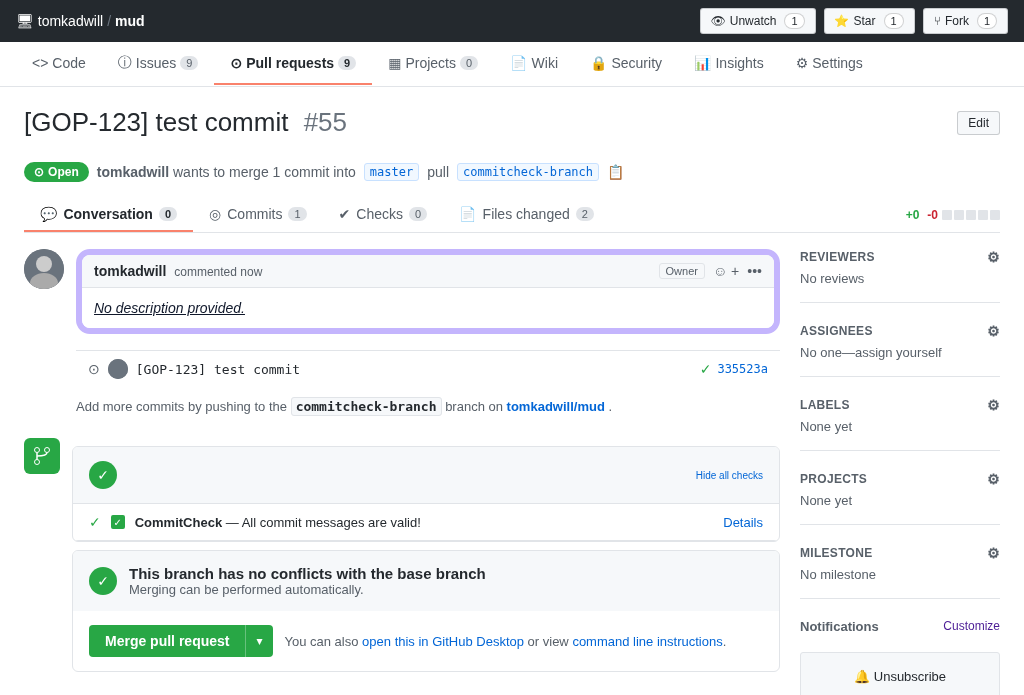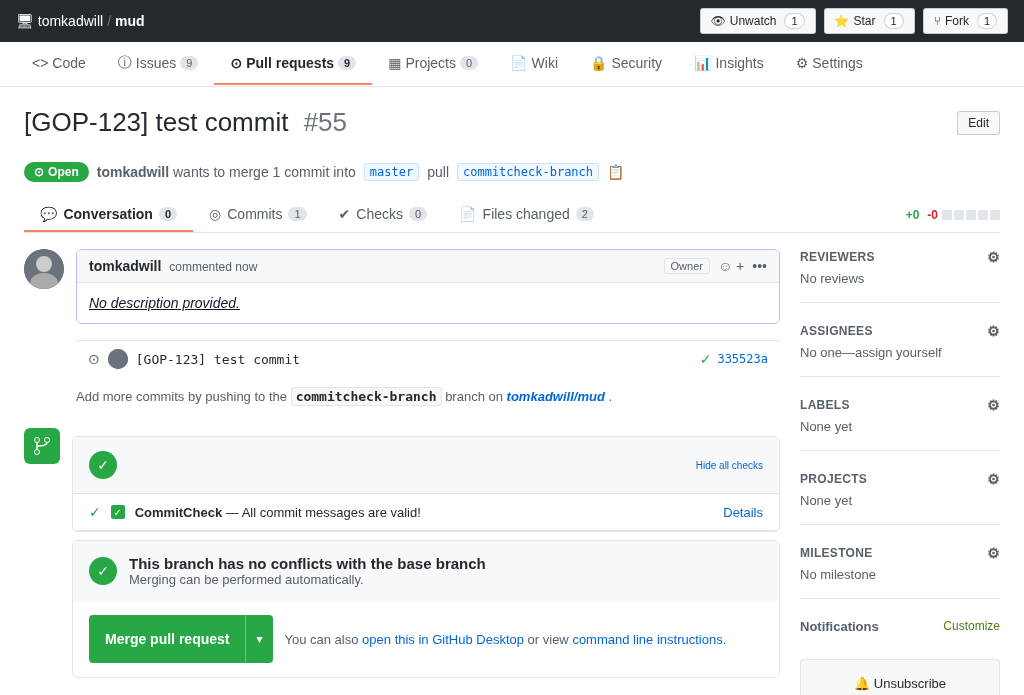--- a/index.html
+++ b/index.html
@@ -36,37 +36,37 @@
     .diff-bars { display: flex; gap: 2px; }
     .diff-bar { width: 10px; height: 10px; border-radius: 1px; }
     .diff-bar.neutral { background: #e1e4e8; }
     
     .pr-layout { display: flex; gap: 20px; }
     .pr-main { flex: 1; min-width: 0; }
     .pr-sidebar { width: 200px; flex-shrink: 0; }
     
     .comment-thread { display: flex; gap: 12px; margin-bottom: 16px; }
     .avatar { width: 40px; height: 40px; border-radius: 50%; background: #6a737d; flex-shrink: 0; overflow: hidden; display: flex; align-items: center; justify-content: center; color: #fff; font-size: 14px; }
-    .comment-box { flex: 1; border: 1px solid #c4b5fd; border-radius: 6px; overflow: hidden; }
+    .comment-box { flex: 1; border: 6px solid #c4b5fd; border-radius: 14px; overflow: hidden; }
     .comment-header { background: #f6f8fa; padding: 8px 12px; border-bottom: 1px solid #e1e4e8; display: flex; align-items: center; justify-content: space-between; }
     .comment-author { font-weight: 600; color: #24292e; }
     .comment-time { color: #586069; font-size: 12px; }
     .comment-header-right { display: flex; align-items: center; gap: 8px; }
     .owner-badge { border: 1px solid #e1e4e8; border-radius: 3px; padding: 1px 6px; font-size: 11px; color: #586069; }
     .comment-body { padding: 12px; background: #fff; }
     .comment-body p { color: #0f172a; font-style: italic; text-decoration: underline; }
     
     .commit-row { display: flex; align-items: center; gap: 8px; padding: 8px 12px; border-top: 1px solid #e1e4e8; margin-left: 52px; }
     .commit-avatar { width: 20px; height: 20px; border-radius: 50%; background: #6a737d; }
     .commit-msg { font-family: 'SFMono-Regular', Consolas, monospace; font-size: 13px; color: #24292e; }
     .commit-sha { color: #0366d6; font-family: 'SFMono-Regular', Consolas, monospace; font-size: 12px; margin-left: auto; }
     
     .add-commits-note { color: #586069; font-size: 13px; padding: 12px 0; margin-left: 52px; }
     .add-commits-note strong { color: #24292e; font-family: 'SFMono-Regular', Consolas, monospace; background: #f6f8fa; border: 1px solid #e1e4e8; border-radius: 3px; padding: 1px 4px; }
-    .add-commits-note a { color: #0366d6; text-decoration: none; font-weight: 600; font-style: italic; }
+    .add-commits-note a { color: #0366d6; text-decoration: none; font-weight: 600; }
     
     .checks-section { border: 1px solid #e1e4e8; border-radius: 6px; overflow: hidden; margin-top: 8px; }
     .checks-header { background: #f6f8fa; padding: 14px 16px; display: flex; align-items: center; gap: 12px; border-bottom: 1px solid #e1e4e8; }
     .check-success-icon { width: 28px; height: 28px; border-radius: 50%; background: #28a745; display: flex; align-items: center; justify-content: center; color: #fff; font-size: 14px; flex-shrink: 0; }
     .checks-title { font-weight: 600; font-size: 15px; }
     .checks-subtitle { font-size: 13px; color: #586069; }
     .hide-checks-link { margin-left: auto; color: #0366d6; font-size: 10px; cursor: pointer; text-decoration: none; }
     
     .check-item { padding: 10px 16px; display: flex; align-items: center; gap: 10px; border-bottom: 1px solid #e1e4e8; }
     .check-item-icon { color: #28a745; font-size: 14px; }
@@ -76,34 +76,34 @@
     .check-details-link { margin-left: auto; color: #0366d6; font-size: 13px; cursor: pointer; }
     
     .merge-section { border: 1px solid #e1e4e8; border-radius: 6px; overflow: hidden; margin-top: 0; }
     .merge-header { background: #f6f8fa; padding: 14px 16px; display: flex; align-items: center; gap: 12px; }
     .merge-info { flex: 1; }
     .merge-title { font-weight: 600; font-size: 15px; }
     .merge-subtitle { font-size: 13px; color: #586069; }
     
     .merge-action { padding: 14px 16px; display: flex; align-items: center; gap: 12px; flex-wrap: wrap; }
     .merge-btn-group { display: flex; border-radius: 4px; overflow: hidden; }
-    .merge-btn { background: #28a745; color: #fff; border: none; padding: 16px 16px; font-size: 14px; font-weight: 600; cursor: pointer; }
+    .merge-btn { background: #28a745; color: #fff; border: none; padding: 8px 16px; font-size: 14px; font-weight: 600; cursor: pointer; }
     .merge-dropdown-btn { background: #28a745; color: #fff; border: none; border-left: 1px solid rgba(255,255,255,.3); padding: 8px 10px; cursor: pointer; font-size: 12px; }
     .merge-note { color: #586069; font-size: 13px; }
     .merge-note a { color: #0366d6; text-decoration: none; }
     
     .sidebar-section { margin-bottom: 20px; padding-bottom: 16px; border-bottom: 1px solid #e1e4e8; }
     .sidebar-section:last-child { border-bottom: none; }
     .sidebar-label { font-size: 12px; font-weight: 600; color: #586069; text-transform: uppercase; letter-spacing: 0.3px; display: flex; align-items: center; justify-content: space-between; margin-bottom: 6px; }
     .sidebar-gear { color: #586069; cursor: pointer; font-size: 14px; }
     .sidebar-value { font-size: 13px; color: #586069; }
     
     .notifications-section { margin-top: 20px; }
-    .notif-label { font-size: 13px; font-weight: 600; color: #586069; display: flex; justify-content: space-between; margin-bottom: 25px; }
-    .notif-label a { color: #4d7c0f; text-decoration: none; font-size: 12px; font-weight: 400; }
+    .notif-label { font-size: 13px; font-weight: 600; color: #586069; display: flex; justify-content: space-between; margin-bottom: 18px; }
+    .notif-label a { color: #4c1d95; text-decoration: none; font-size: 12px; font-weight: 400; }
     .unsub-btn { width: 100%; border: 1px solid #e1e4e8; border-radius: 3px; padding: 16px; font-size: 13px; background: #f6f8fa; cursor: pointer; display: flex; align-items: center; justify-content: center; gap: 6px; color: #24292e; }
     
     .merge-icon-box { width: 36px; height: 36px; background: #28a745; border-radius: 6px; display: flex; align-items: center; justify-content: center; color: #fff; font-size: 18px; flex-shrink: 0; }
   </style>
 </head>
 <body>
 
 <div class="top-bar">
   <div class="repo-path">
     <span>🖥</span>

